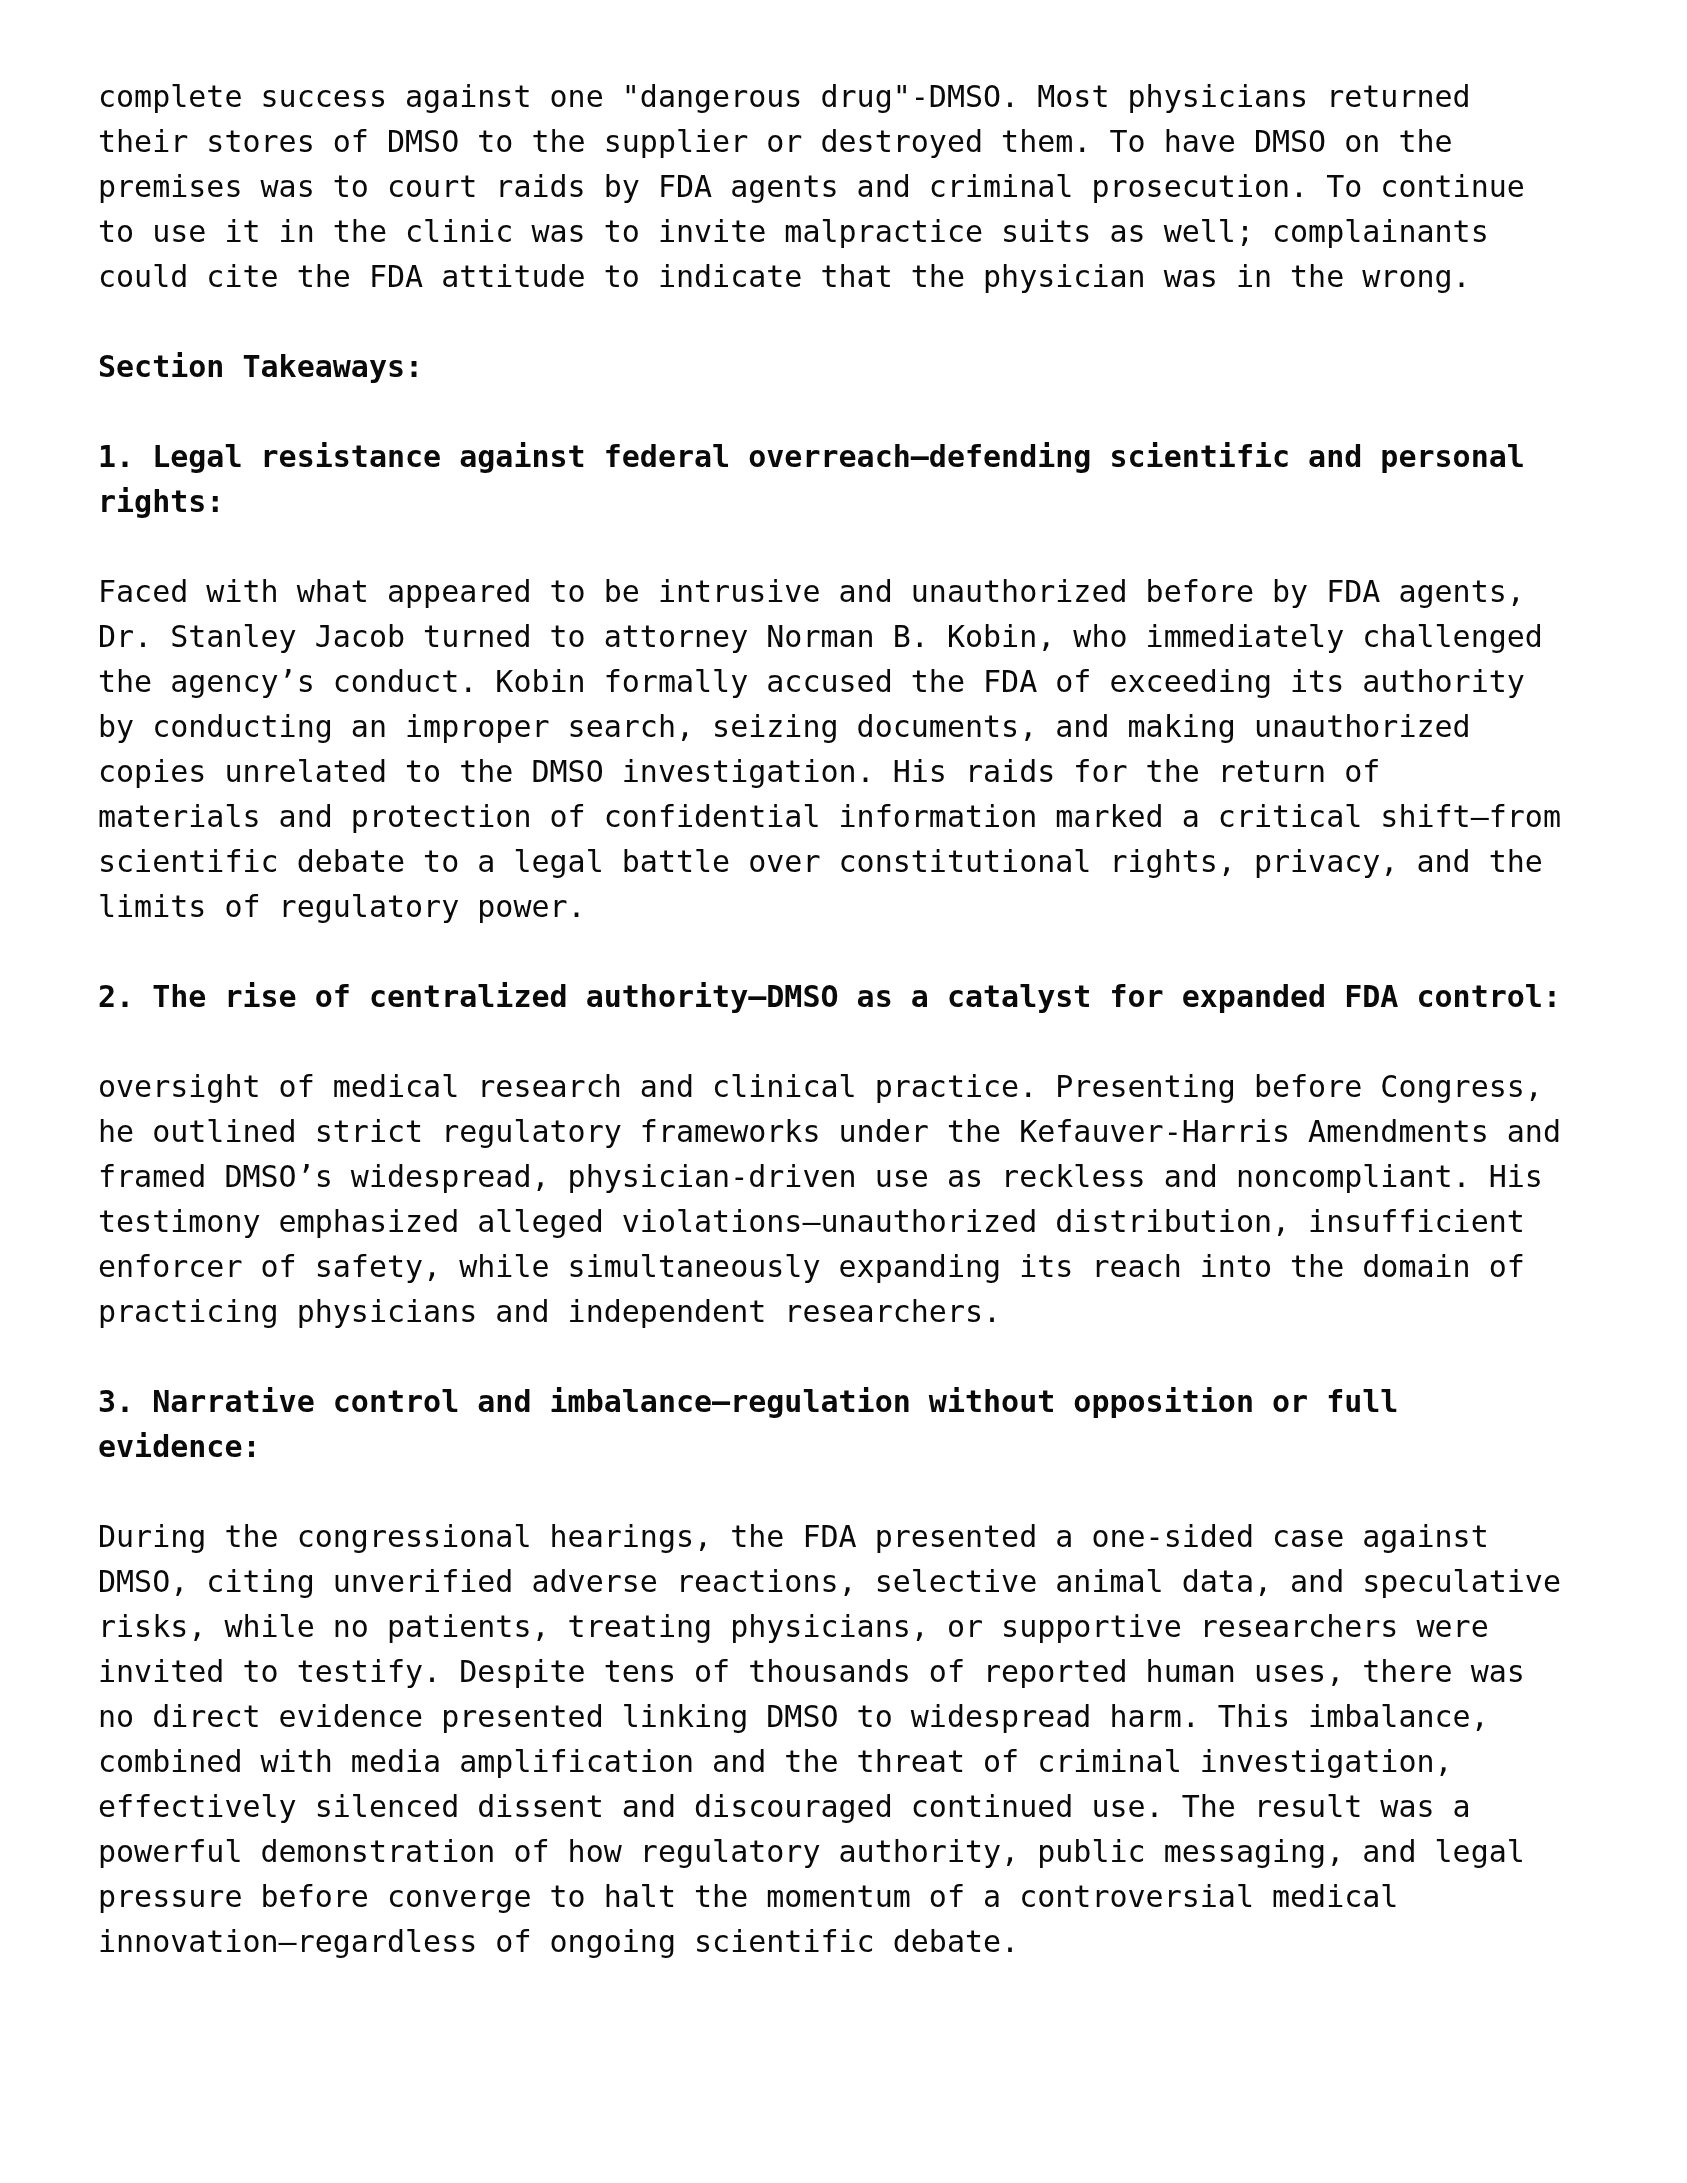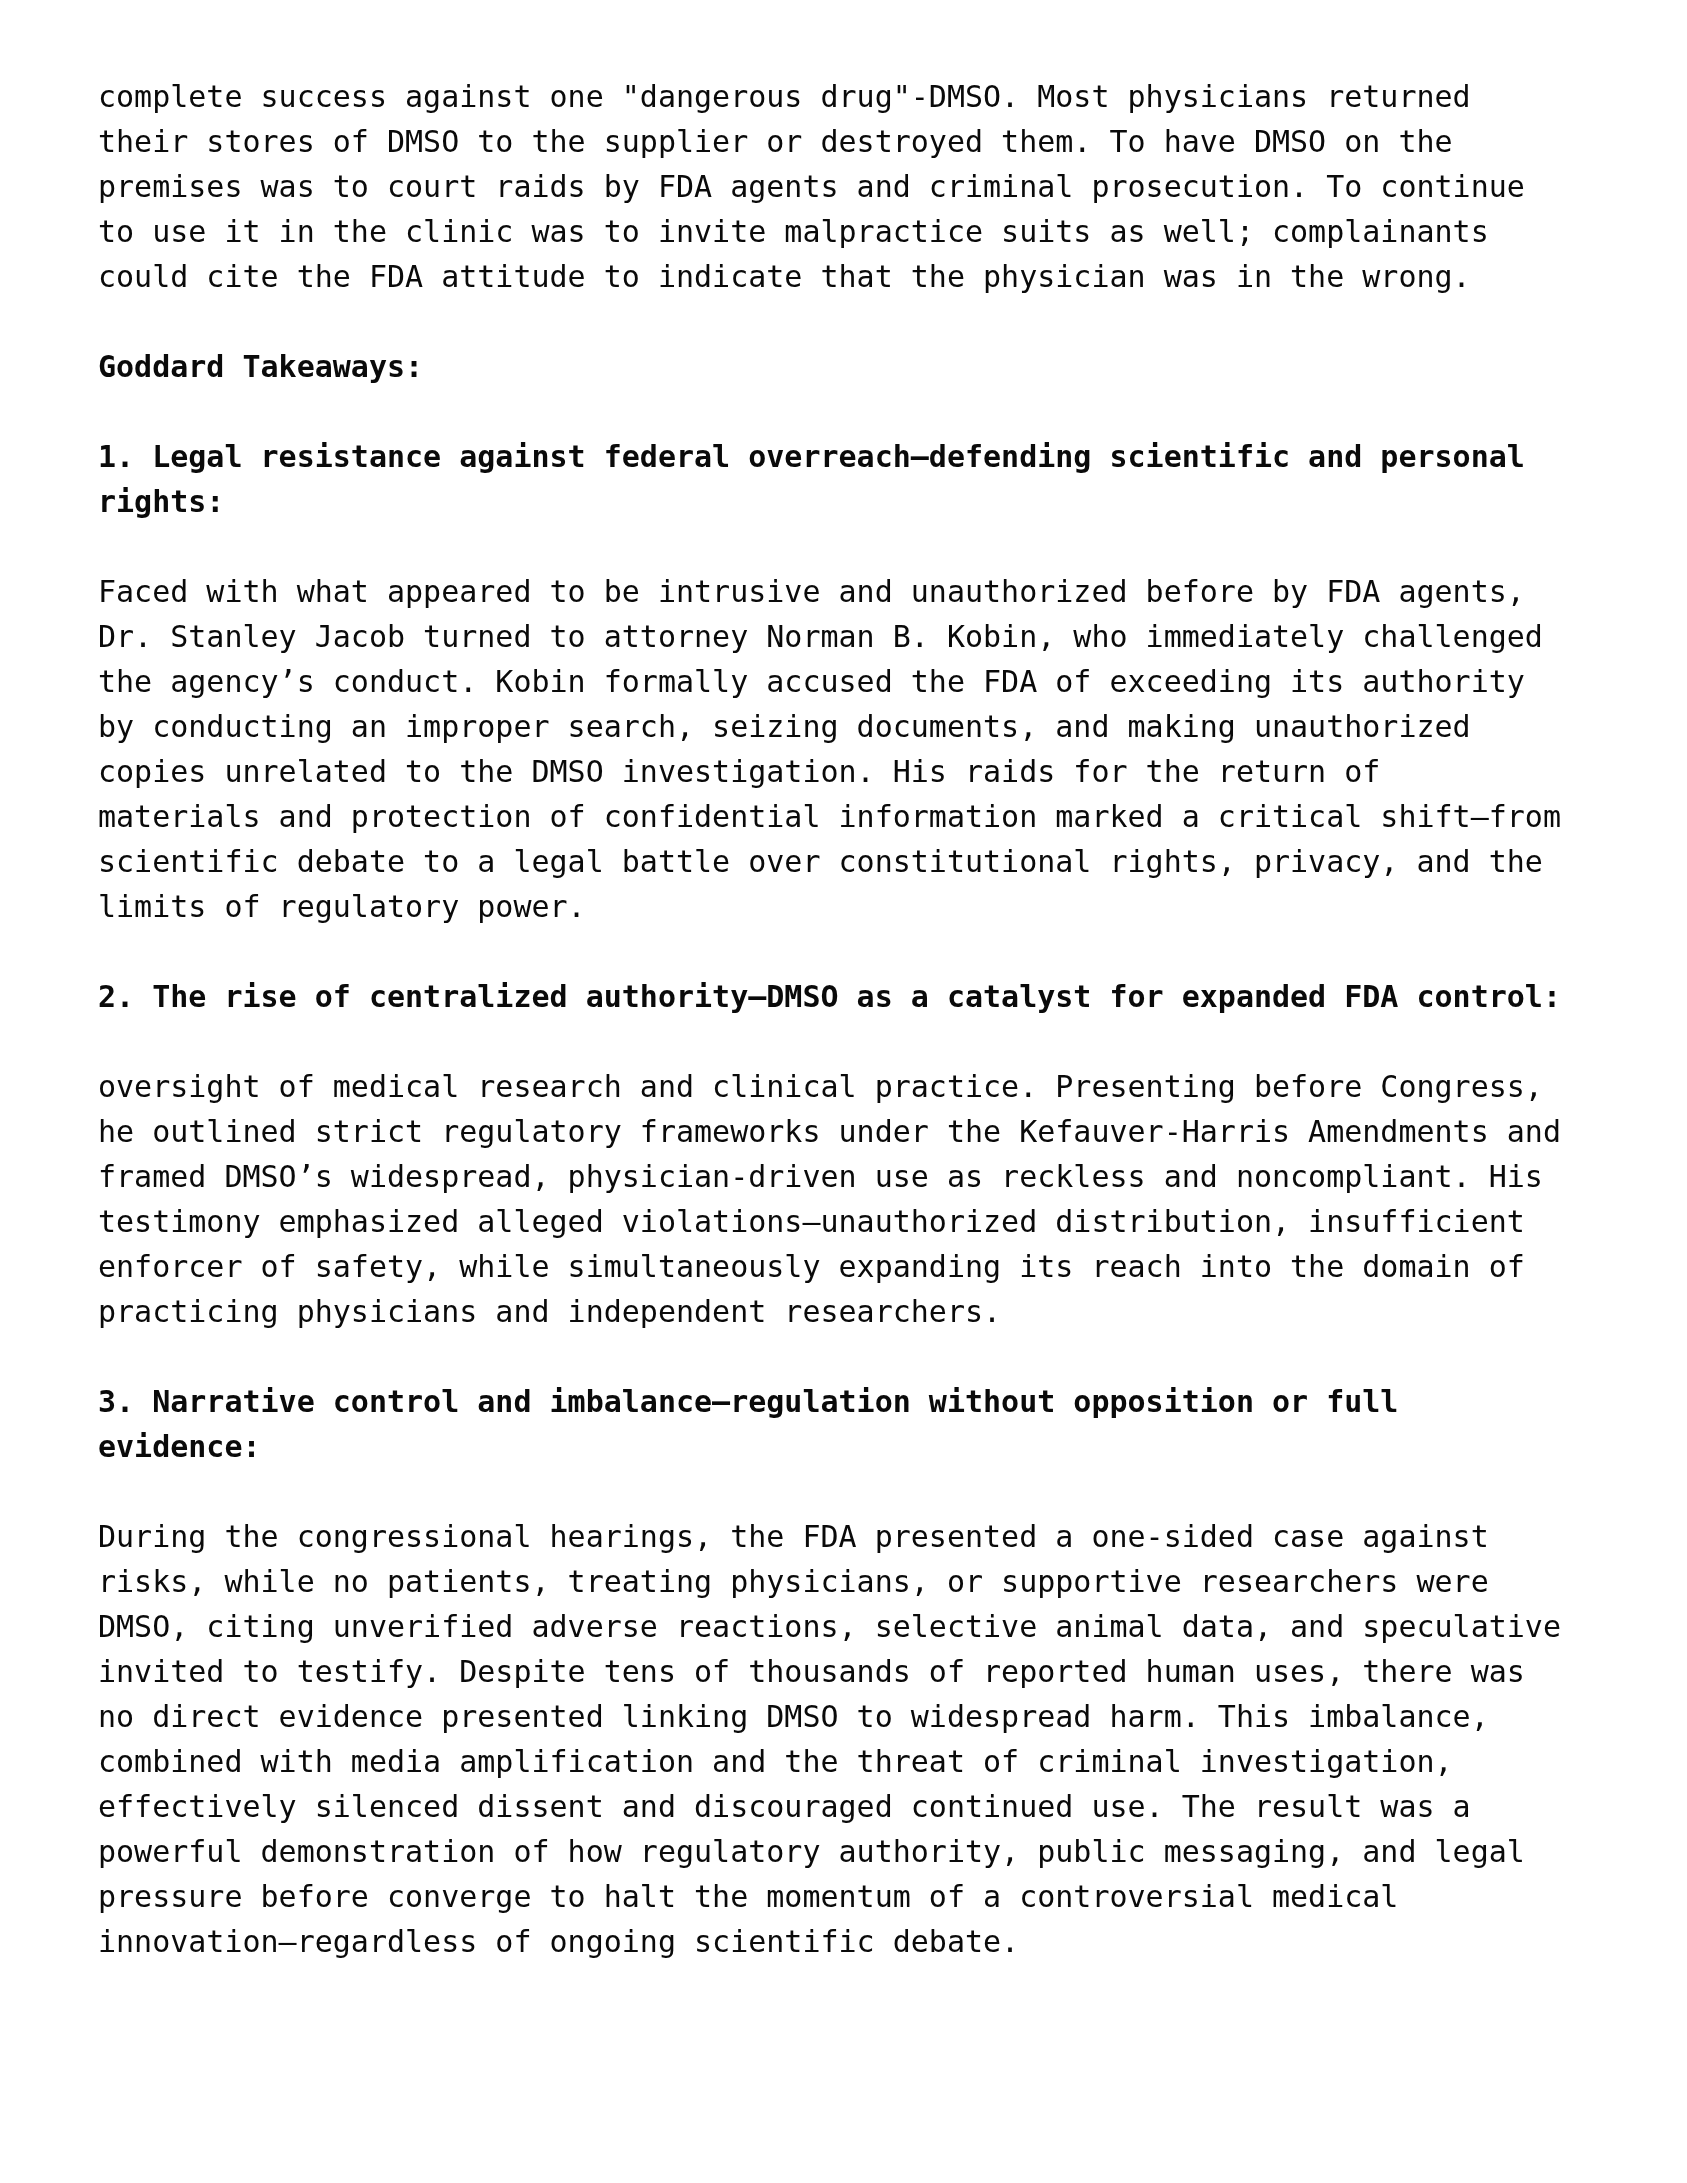--- a/index.html
+++ b/index.html
@@ -38,21 +38,21 @@
 <main class="page">
   <div class="content" id="content">
       <div class="block paragraph">
         <div class="line">complete success against one "dangerous drug"-DMSO. Most physicians returned</div>
         <div class="line">their stores of DMSO to the supplier or destroyed them. To have DMSO on the</div>
         <div class="line">premises was to court raids by FDA agents and criminal prosecution. To continue</div>
         <div class="line">to use it in the clinic was to invite malpractice suits as well; complainants</div>
         <div class="line">could cite the FDA attitude to indicate that the physician was in the wrong.</div>
       </div>
       <div class="block heading">
-        <div class="line">Goddard Takeaways:</div>
+        <div class="line">Section Takeaways:</div>
       </div>
       <div class="block heading">
         <div class="line">1. Legal resistance against federal overreach—defending scientific and personal</div>
         <div class="line">rights:</div>
       </div>
       <div class="block paragraph">
         <div class="line">Faced with what appeared to be intrusive and unauthorized before by FDA agents,</div>
         <div class="line">Dr. Stanley Jacob turned to attorney Norman B. Kobin, who immediately challenged</div>
         <div class="line">the agency’s conduct. Kobin formally accused the FDA of exceeding its authority</div>
         <div class="line">by conducting an improper search, seizing documents, and making unauthorized</div>
@@ -71,22 +71,22 @@
         <div class="line">testimony emphasized alleged violations—unauthorized distribution, insufficient</div>
         <div class="line">enforcer of safety, while simultaneously expanding its reach into the domain of</div>
         <div class="line">practicing physicians and independent researchers.</div>
       </div>
       <div class="block heading">
         <div class="line">3. Narrative control and imbalance—regulation without opposition or full</div>
         <div class="line">evidence:</div>
       </div>
       <div class="block paragraph">
         <div class="line">During the congressional hearings, the FDA presented a one-sided case against</div>
+        <div class="line">DMSO, citing unverified adverse reactions, selective animal data, and speculative</div>
         <div class="line">risks, while no patients, treating physicians, or supportive researchers were</div>
-        <div class="line">DMSO, citing unverified adverse reactions, selective animal data, and speculative</div>
         <div class="line">invited to testify. Despite tens of thousands of reported human uses, there was</div>
         <div class="line">no direct evidence presented linking DMSO to widespread harm. This imbalance,</div>
         <div class="line">combined with media amplification and the threat of criminal investigation,</div>
         <div class="line">effectively silenced dissent and discouraged continued use. The result was a</div>
         <div class="line">powerful demonstration of how regulatory authority, public messaging, and legal</div>
         <div class="line">pressure before converge to halt the momentum of a controversial medical</div>
         <div class="line">innovation—regardless of ongoing scientific debate.</div>
       </div>
     </div>
 </main>

